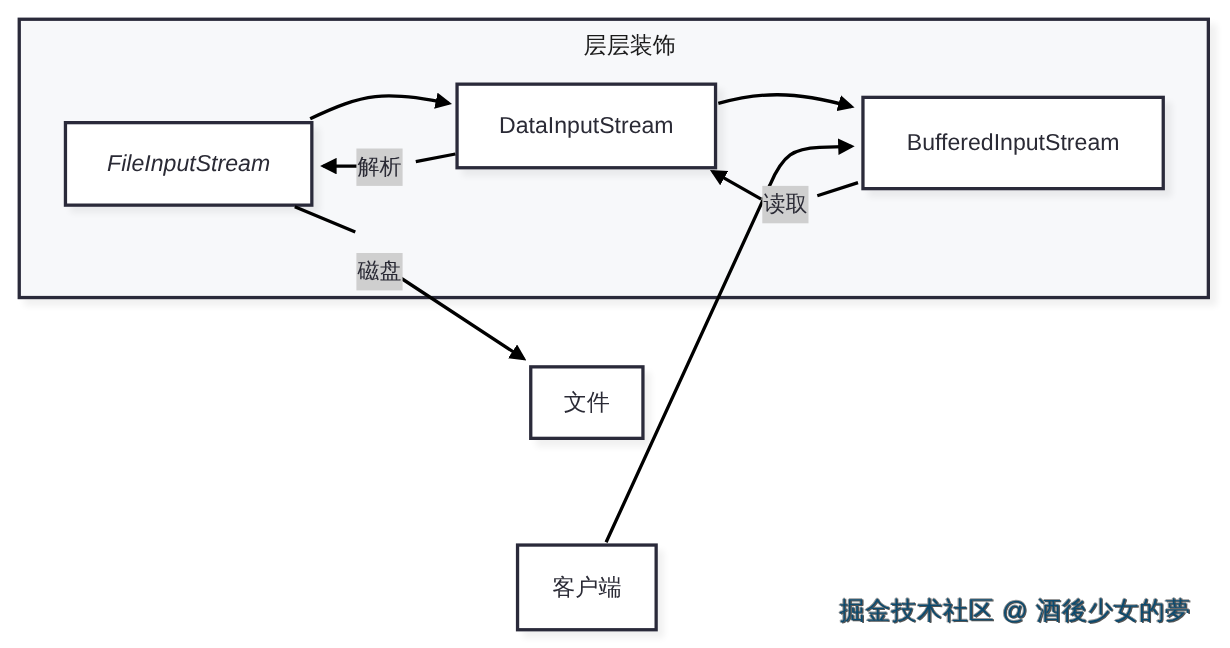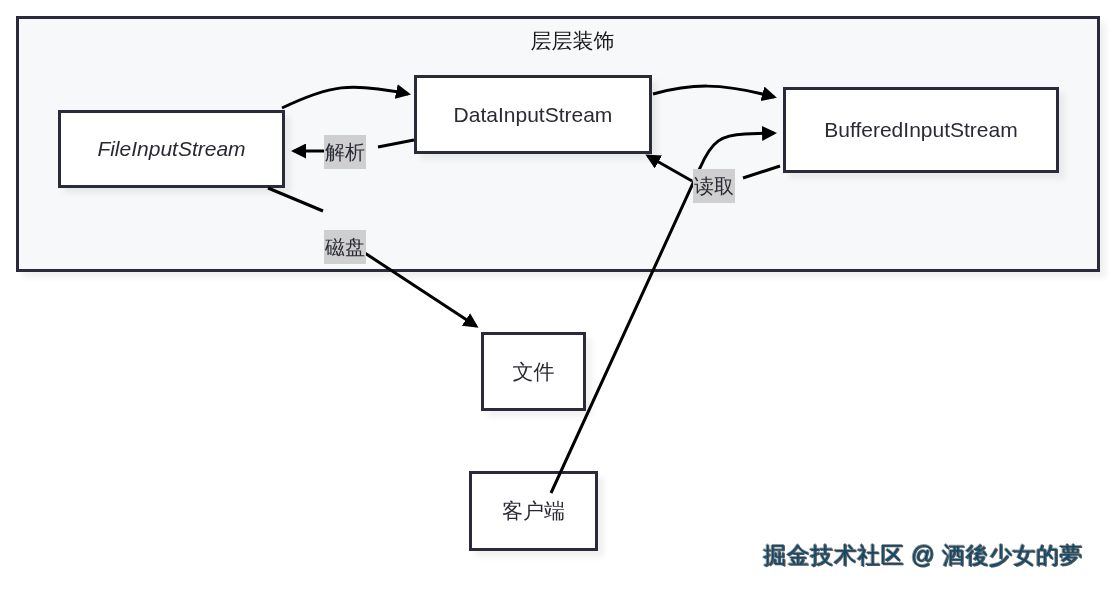--- a/index.html
+++ b/index.html
@@ -28,24 +28,24 @@
 
 <div class="node" style="left:58px; top:110px; width:227px; height:78px;font-style:italic;">
   <span>FileInputStream</span>
 </div>
 <div class="node" style="left:414px; top:75px; width:238px; height:79px;">
   <span>DataInputStream</span>
 </div>
 <div class="node" style="left:783px; top:87px; width:276px; height:86px;">
   <span>BufferedInputStream</span>
 </div>
-<div class="node" style="left:481px; top:332px; width:105px; height:79px;">
+<div class="node" style="left:481px; top:332px; width:105px; height:68px;">
   <span>文件</span>
 </div>
-<div class="node" style="left:469px; top:471px; width:129px; height:80px;">
+<div class="node" style="left:469px; top:494px; width:129px; height:80px;">
   <span>客户端</span>
 </div>
 
 <svg class="edges">
   <defs>
     <marker id="arrow" viewBox="0 0 10 10" refX="8" refY="5" markerWidth="5" markerHeight="5" orient="auto-start-reverse">
       <path d="M0,0 L10,5 L0,10 z" fill="#000"></path>
     </marker>
   </defs>
   <path d="M282,108 C330,85 350,82 408,94" stroke="#000" stroke-width="3" fill="none" marker-end="url(#arrow)"></path>

